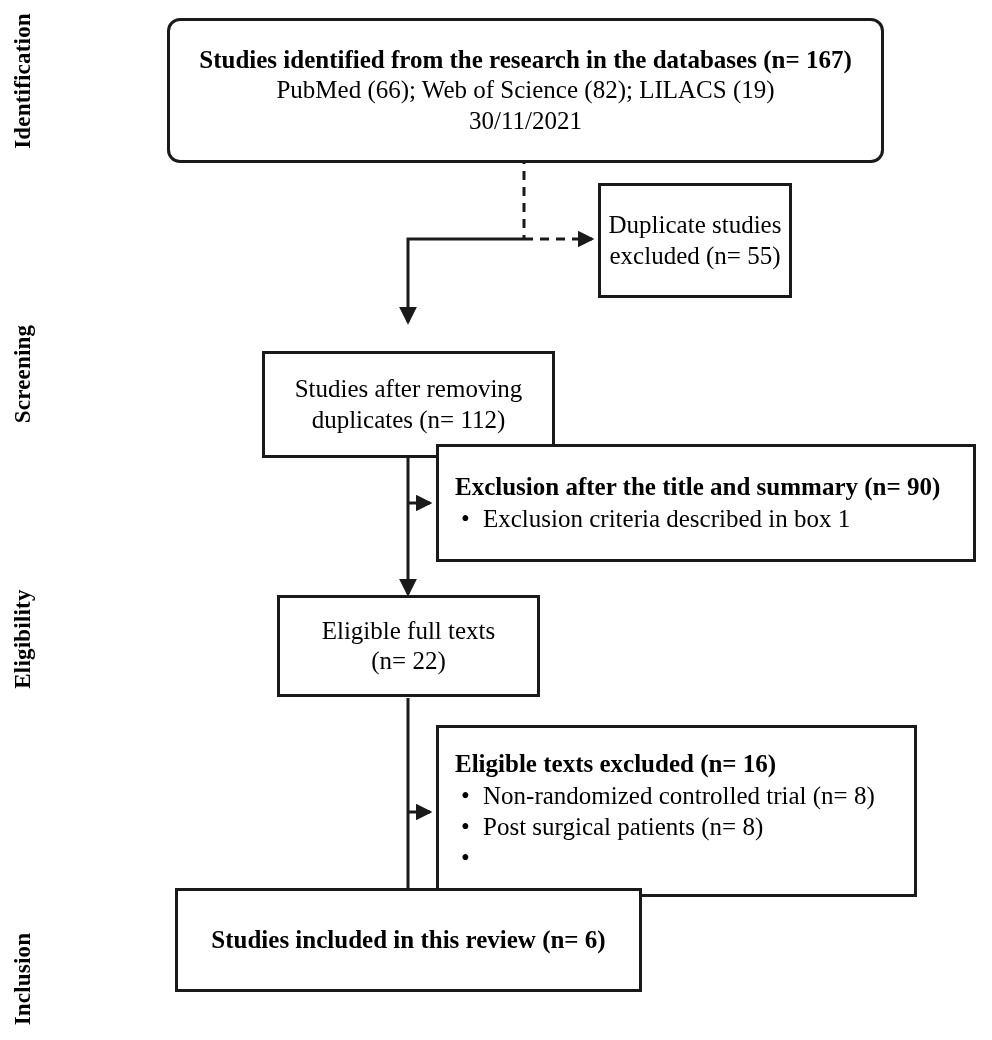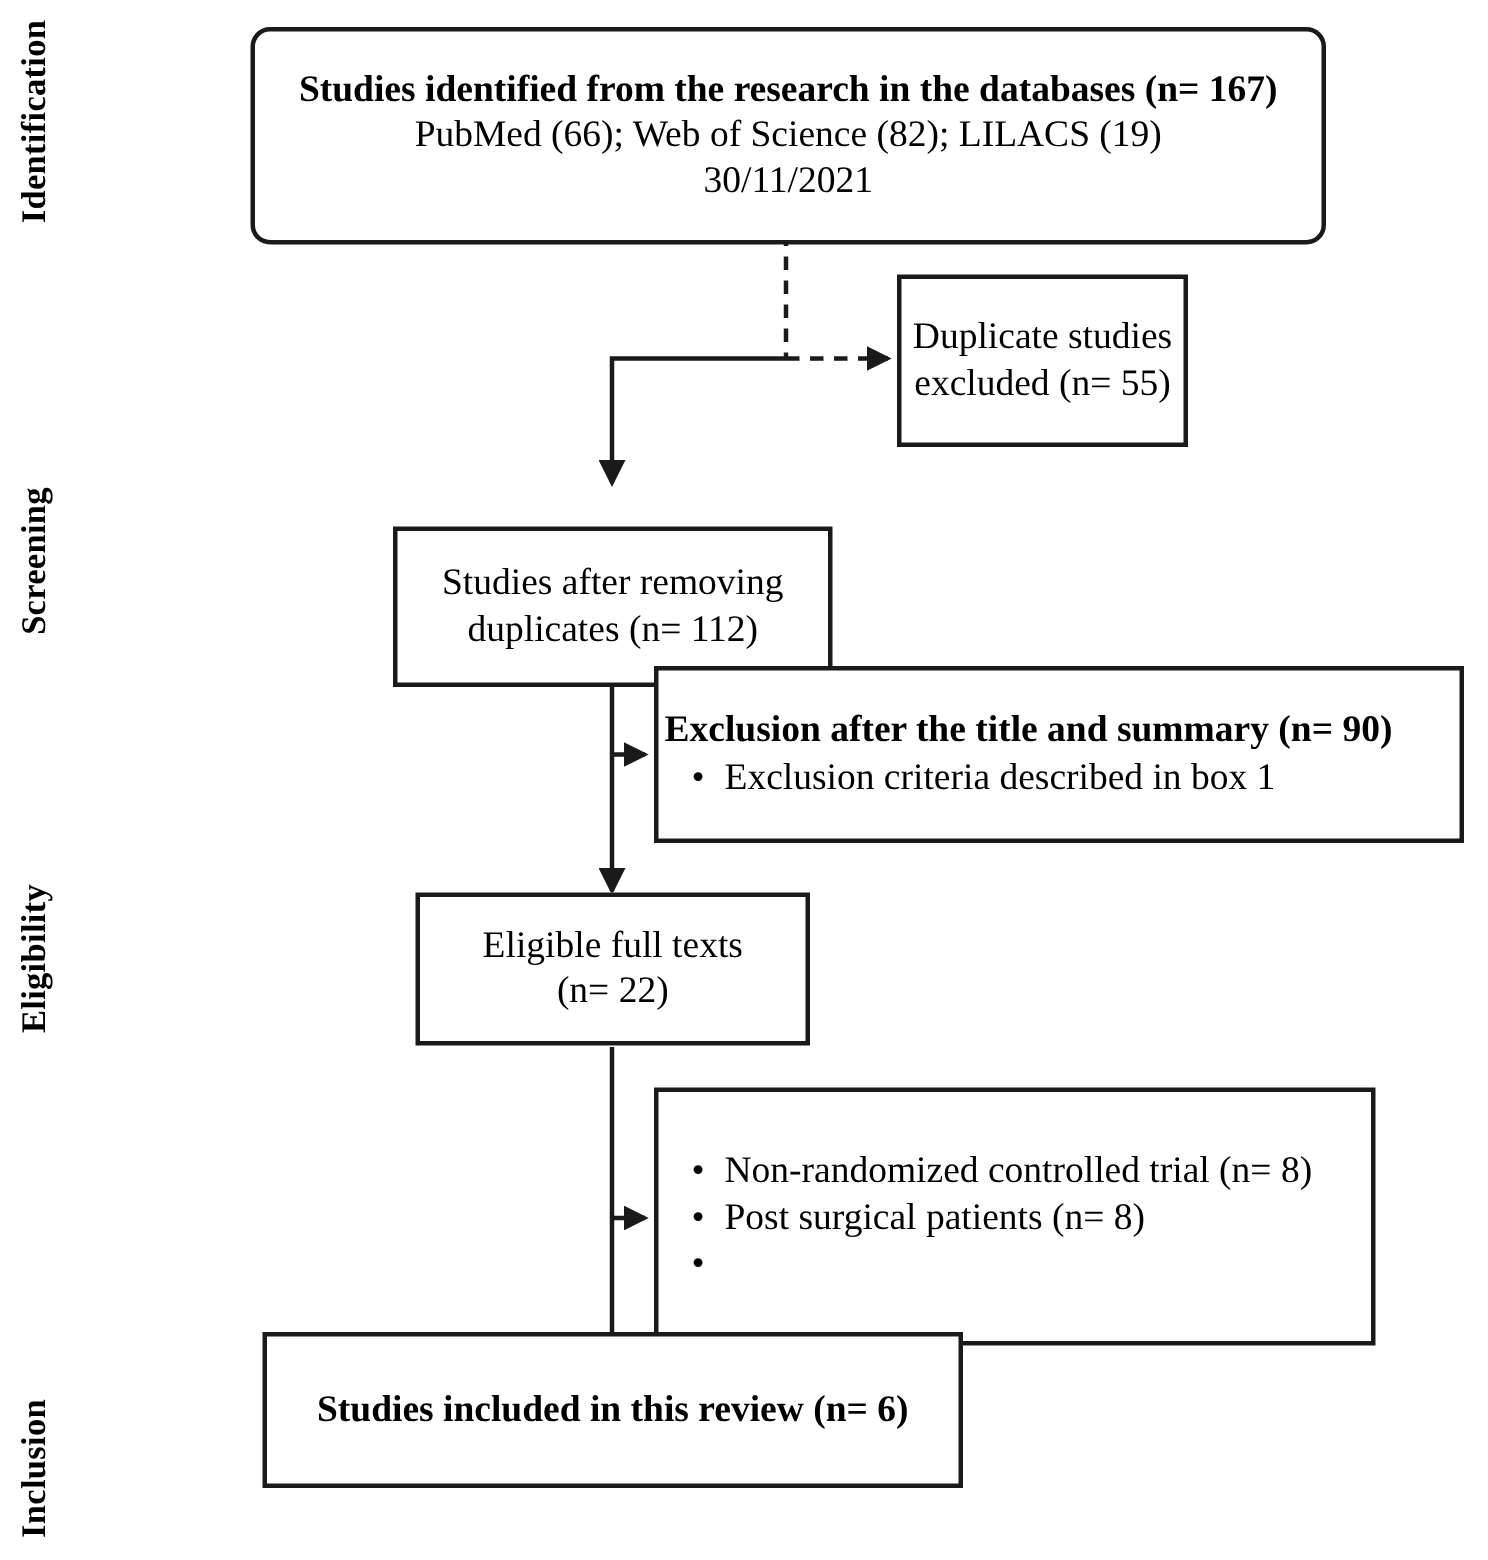--- a/index.html
+++ b/index.html
@@ -48,21 +48,21 @@
     color: #000;
   }
   .box.center  { align-items: center; text-align: center; }
   .box.left    { align-items: flex-start; text-align: left; }
   .box-line {
     font-size: 25px;
     line-height: 1.22;
     white-space: nowrap;
   }
   .box-line.bold { font-weight: bold; }
-  .box.left .box-line { padding-left: 4px; }
+  .box.left .box-line { padding-left: 16px; }
   .bullet-row {
     display: flex;
     align-items: baseline;
     font-size: 25px;
     line-height: 1.24;
     padding-left: 22px;
     white-space: nowrap;
   }
   .bullet-dot {
     display: inline-block;
@@ -162,20 +162,21 @@
       <span>Exclusion criteria described in box 1</span>
     </div>
   </div>
 
   <div class="box center" style="left:277px; top:595px; width:263px; height:102px;">
     <div class="box-line">Eligible full texts</div>
     <div class="box-line">(n= 22)</div>
   </div>
 
   <div class="box left" style="left:436px; top:725px; width:481px; height:172px;">
+    <div class="box-line bold">Eligible texts excluded (n= 16)</div>
     <div class="bullet-row">
       <span class="bullet-dot">•</span>
       <span>Non-randomized controlled trial (n= 8)</span>
     </div>
     <div class="bullet-row">
       <span class="bullet-dot">•</span>
       <span>Post surgical patients (n= 8)</span>
     </div>
     <div class="bullet-row">
       <span class="bullet-dot">•</span>

